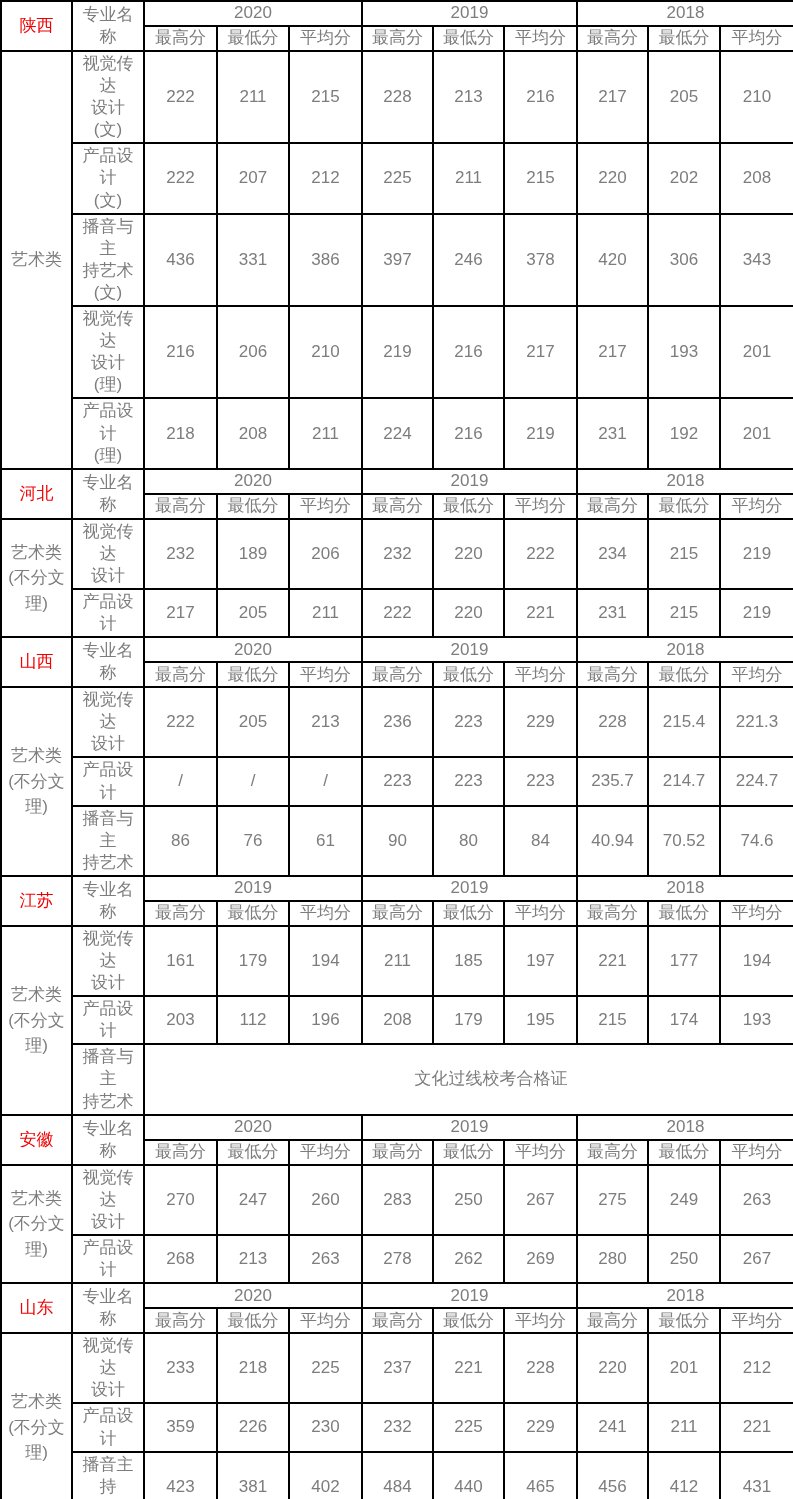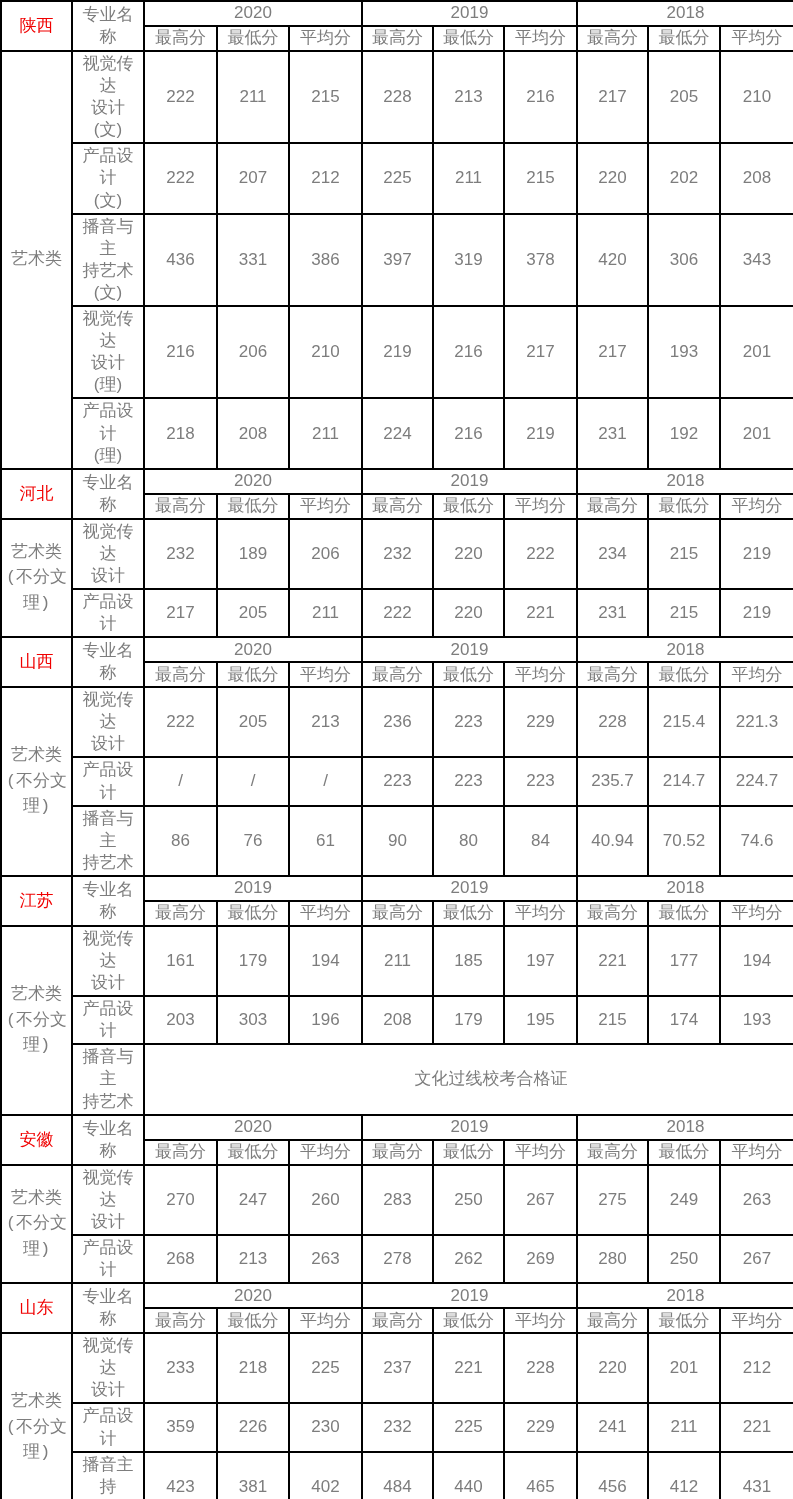--- a/index.html
+++ b/index.html
@@ -18,21 +18,21 @@
     color:var(--text);
     font-size:17px;
     line-height:1.3;
     padding:1px 2px;
     box-sizing:border-box;
     overflow:hidden;
     white-space:pre-line;
   }
   td.province-cell{color:var(--red);}
   tr.year-row td, tr.stat-row td{height:25px;padding:0 2px;}
-  td.category-cell{line-height:1.5;font-family:Liberation Mono, monospace;}
+  td.category-cell{line-height:1.5;}
   td.merged-note-cell{text-align:center;padding-left:46px;}
 </style>
 </head>
 <body>
 
 <table>
   <colgroup>
     <col style="width:71px">
       <col style="width:72px">
     <col style="width:73px">
@@ -93,21 +93,21 @@
         <td>208</td>
       </tr>
       <tr style="height: 72px;">
         <td>播音与主
 持艺术
 (文)</td>
         <td>436</td>
         <td>331</td>
         <td>386</td>
         <td>397</td>
-        <td>319</td>
+        <td>246</td>
         <td>378</td>
         <td>420</td>
         <td>306</td>
         <td>343</td>
       </tr>
       <tr style="height: 72px;">
         <td>视觉传达
 设计
 (理)</td>
         <td>216</td>
@@ -268,21 +268,21 @@
         <td>211</td>
         <td>185</td>
         <td>197</td>
         <td>221</td>
         <td>177</td>
         <td>194</td>
       </tr>
       <tr style="height: 30px;">
         <td>产品设计</td>
         <td>203</td>
-        <td>303</td>
+        <td>112</td>
         <td>196</td>
         <td>208</td>
         <td>179</td>
         <td>195</td>
         <td>215</td>
         <td>174</td>
         <td>193</td>
       </tr>
       <tr style="height: 50px;">
         <td>播音与主

